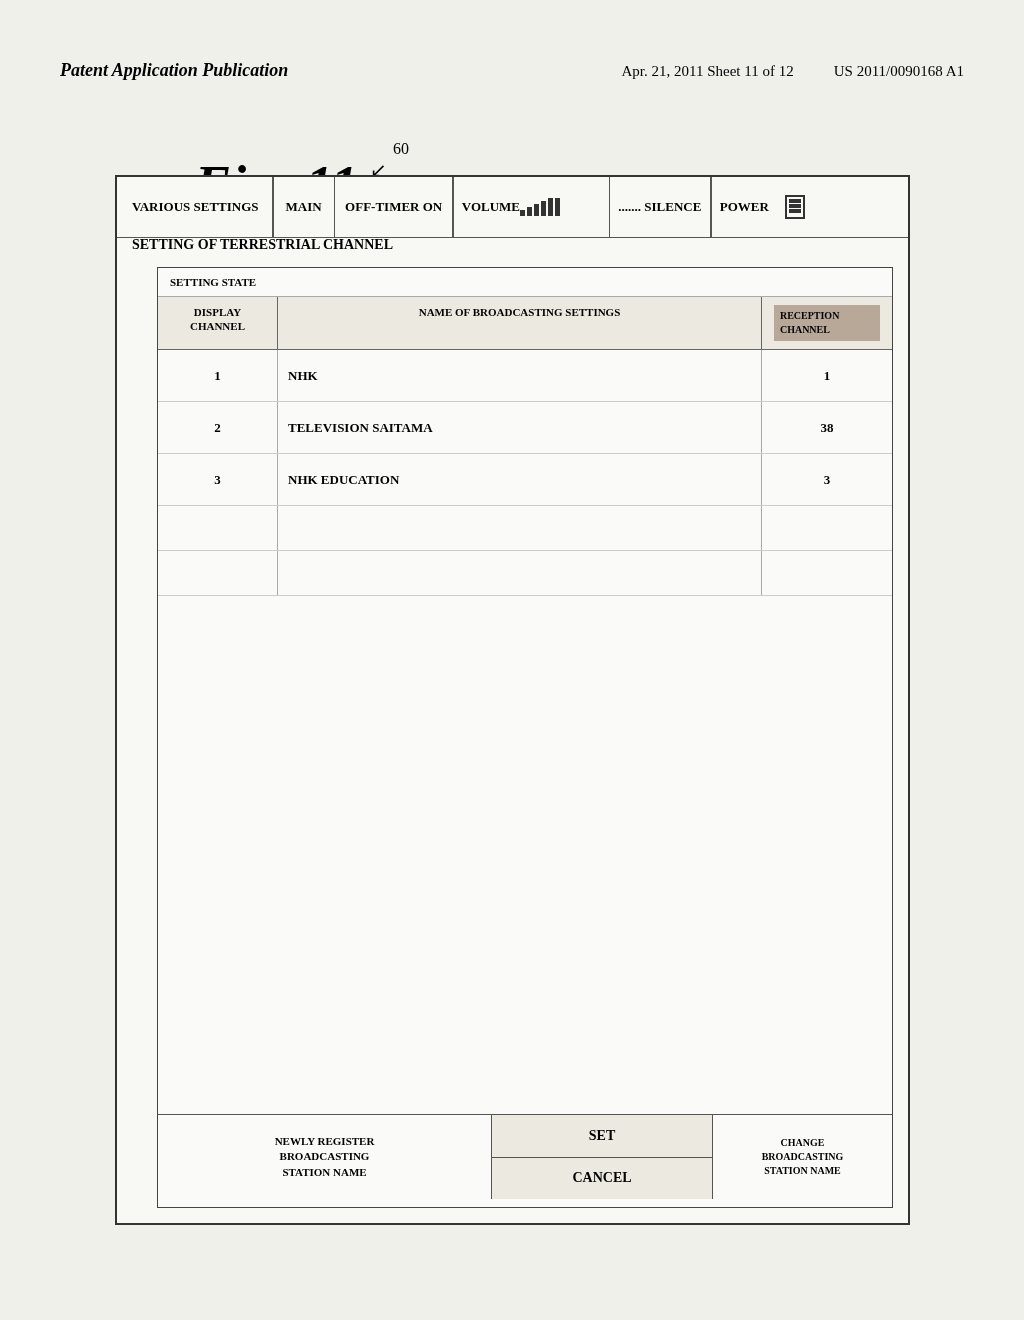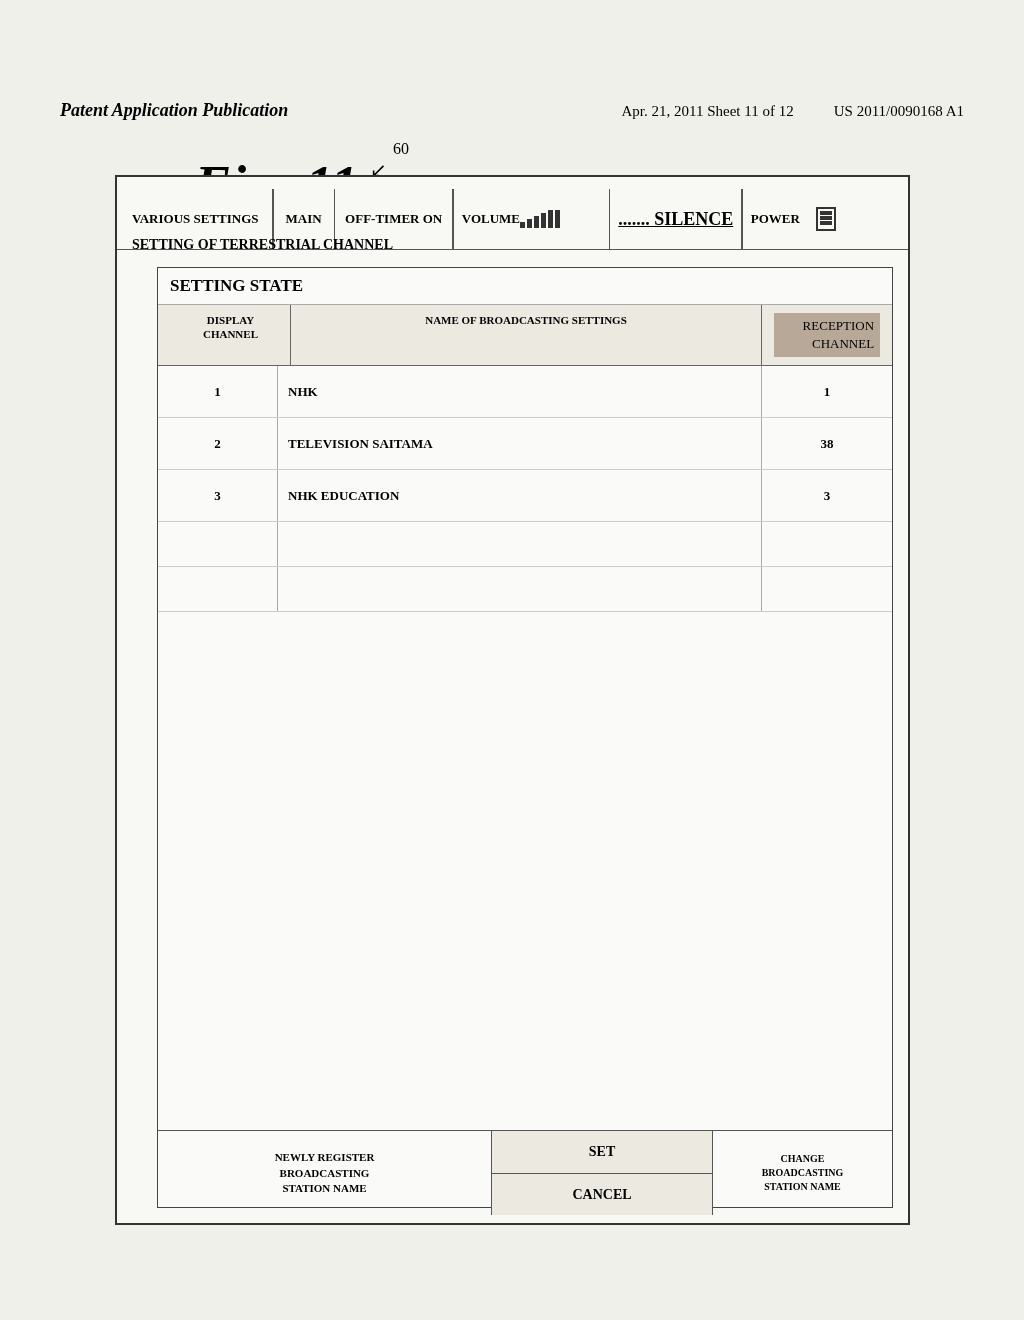--- a/index.html
+++ b/index.html
@@ -22,21 +22,20 @@
     
     .header {
       position: absolute;
       top: 60px;
       left: 0;
       right: 0;
       display: flex;
       justify-content: space-between;
       padding: 0 60px;
       align-items: baseline;
-      margin-top: 40px;
     }
 
     .header-left {
       font-size: 18px;
       font-weight: bold;
       font-style: italic;
     }
 
     .header-right {
       font-size: 15px;
@@ -85,21 +84,20 @@
     
     .top-bar {
       position: absolute;
       top: 0;
       left: 0;
       right: 0;
       height: 61px;
       border-bottom: 1.5px solid #555;
       display: flex;
       align-items: center;
-      margin-top: 12px;
     }
 
     .top-bar-section {
       display: flex;
       align-items: center;
       padding: 0 10px;
       height: 100%;
     }
 
     .top-bar-divider {
@@ -169,25 +167,24 @@
       gap: 2px;
       align-items: flex-end;
     }
 
     .volume-bar {
       width: 5px;
       background: #333;
     }
 
     .tab-silence {
-      font-size: 18px;
+      font-size: 13px;
       font-weight: bold;
       padding: 0 8px;
       min-width: 100px;
-      text-decoration: underline;
     }
 
     .tab-power {
       font-size: 13px;
       font-weight: bold;
       padding: 0 8px;
       display: flex;
       align-items: center;
       gap: 16px;
       flex: 1;
@@ -226,31 +223,30 @@
       left: 40px;
       right: 15px;
       bottom: 15px;
       border: 1.5px solid #444;
       background: #fafaf8;
     }
 
     
     .setting-state-row {
       padding: 8px 12px;
-      font-size: 17px;
+      font-size: 11px;
       font-weight: bold;
       border-bottom: 1px solid #aaa;
     }
 
     
     .table-header-row {
       display: flex;
       border-bottom: 1px solid #666;
       background: #ece9e0;
-      padding-left: 13px;
     }
 
     .th-display {
       width: 120px;
       min-width: 120px;
       padding: 8px 6px;
       font-size: 11px;
       font-weight: bold;
       text-align: center;
       border-right: 1px solid #666;
@@ -275,23 +271,23 @@
       font-weight: bold;
       text-align: center;
       line-height: 1.3;
     }
 
     
     .reception-highlight {
       background: #b8a898;
       padding: 4px 6px;
       margin: 0 auto;
-      font-size: 13px;
-      font-weight: normal;
-      text-align: right;
+      font-size: 10px;
+      font-weight: bold;
+      text-align: left;
       line-height: 1.4;
       width: 90%;
     }
 
     
     .table-row {
       display: flex;
       border-bottom: 1px solid #ccc;
       min-height: 52px;
     }

